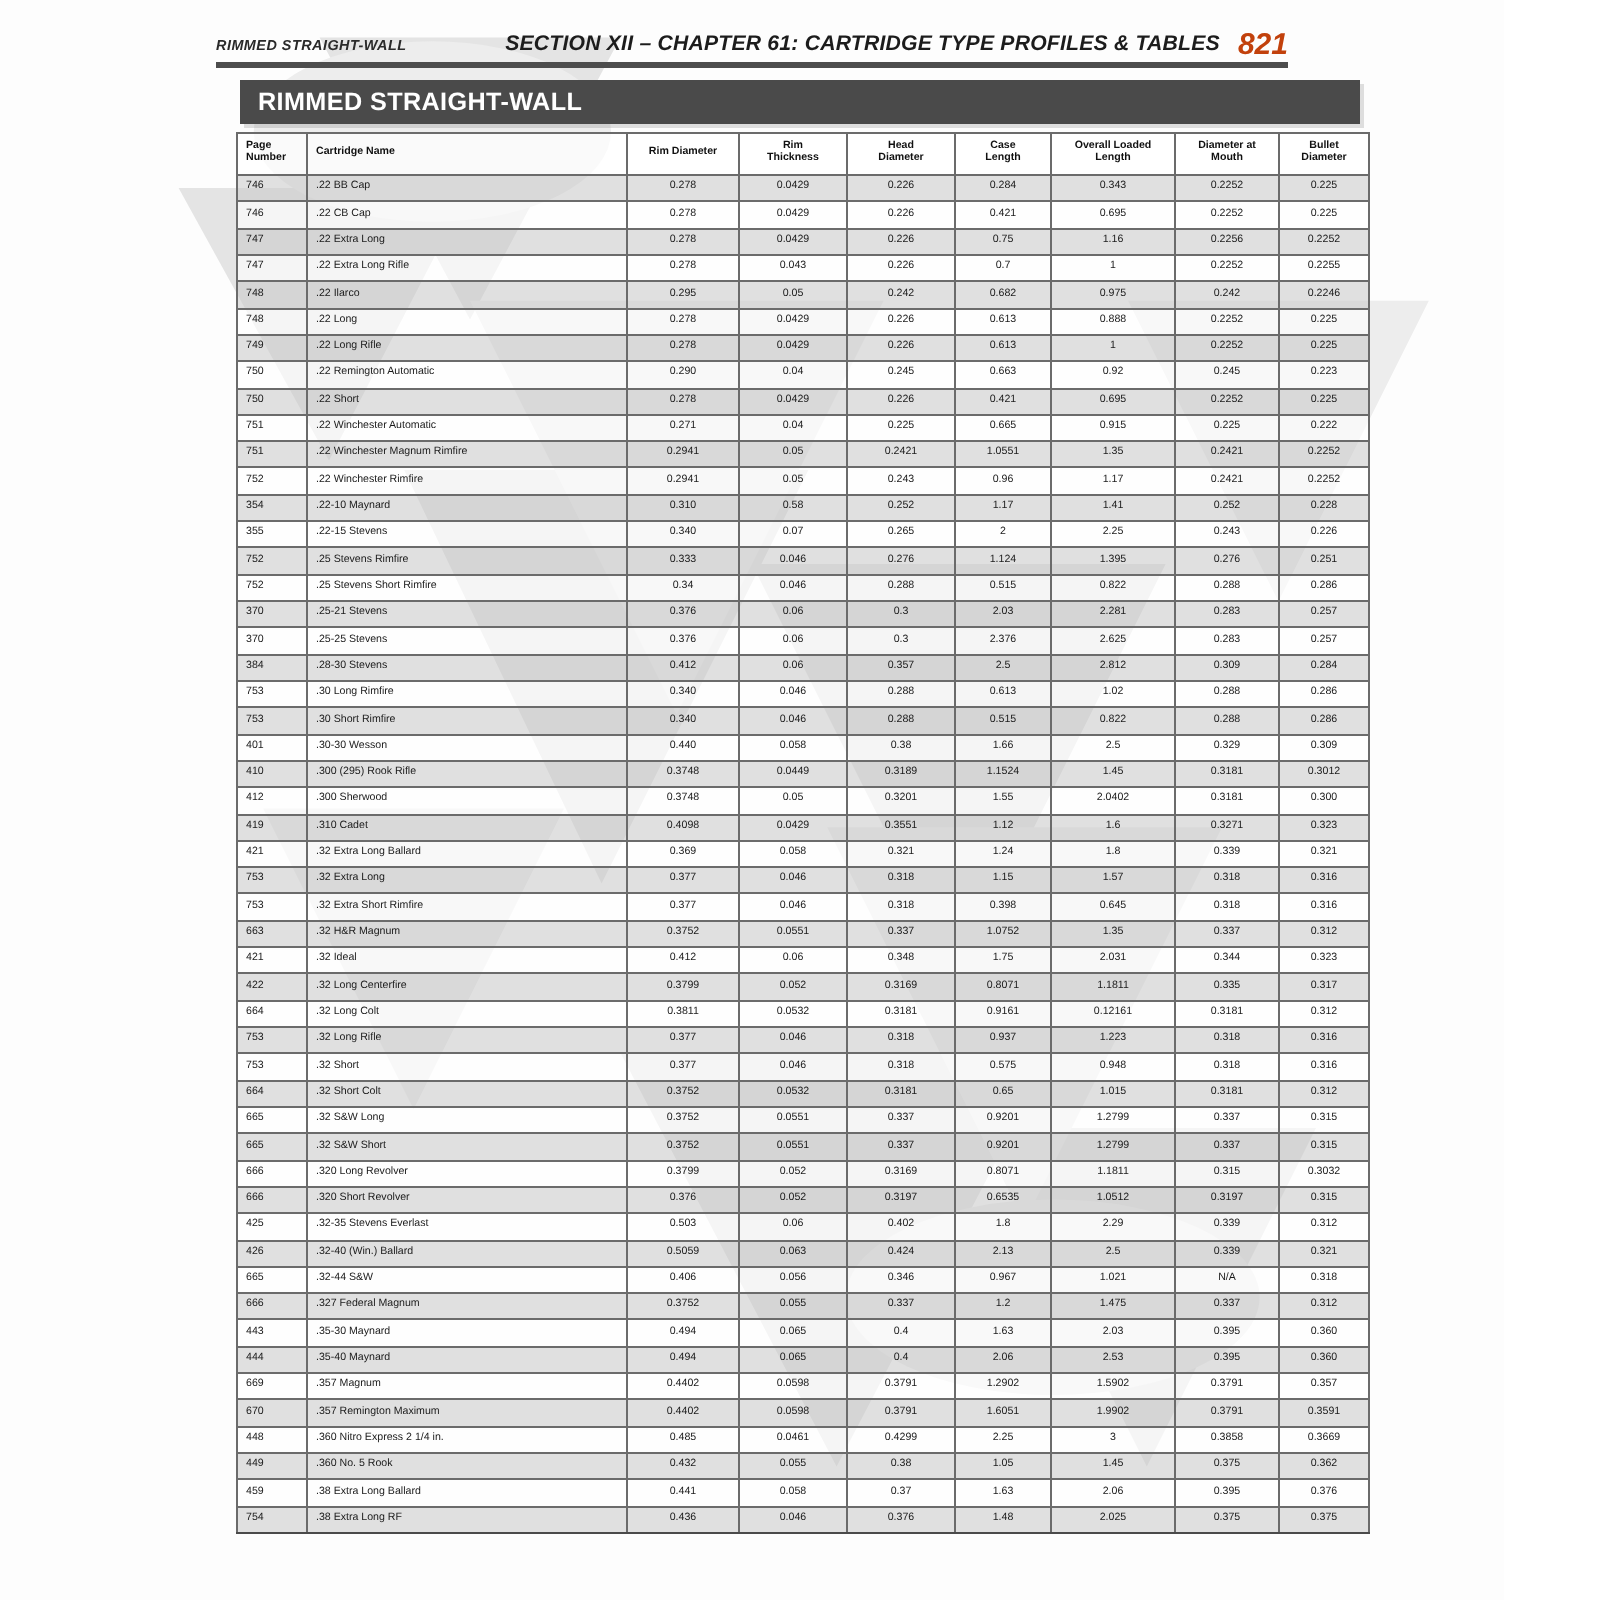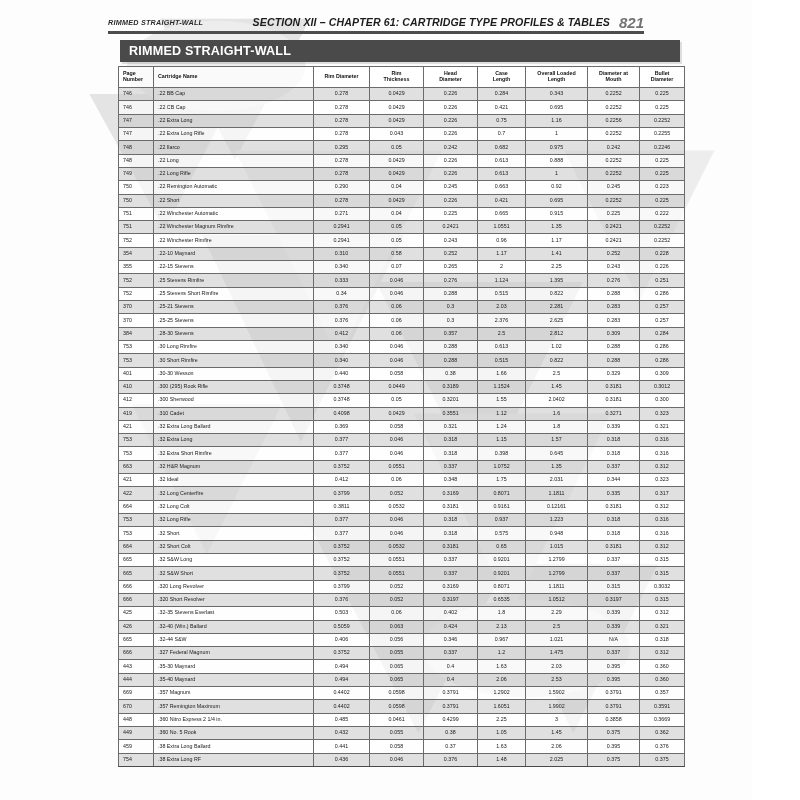--- a/index.html
+++ b/index.html
@@ -53,21 +53,21 @@
     font-size: 10.6px;
     font-weight: bold;
     font-style: italic;
     letter-spacing: 0.1px;
     color: #1c1c1c;
   }
   #rh-pageno {
     font-size: 15px;
     font-weight: bold;
     font-style: italic;
-    color: #737373;
+    color: #c2410c;
   }
   #rule {
     position: absolute;
     top: 31px; left: 108px; right: 108px;
     height: 2.5px;
     background: #4d4d4d;
     z-index: 3;
   }
 
   

